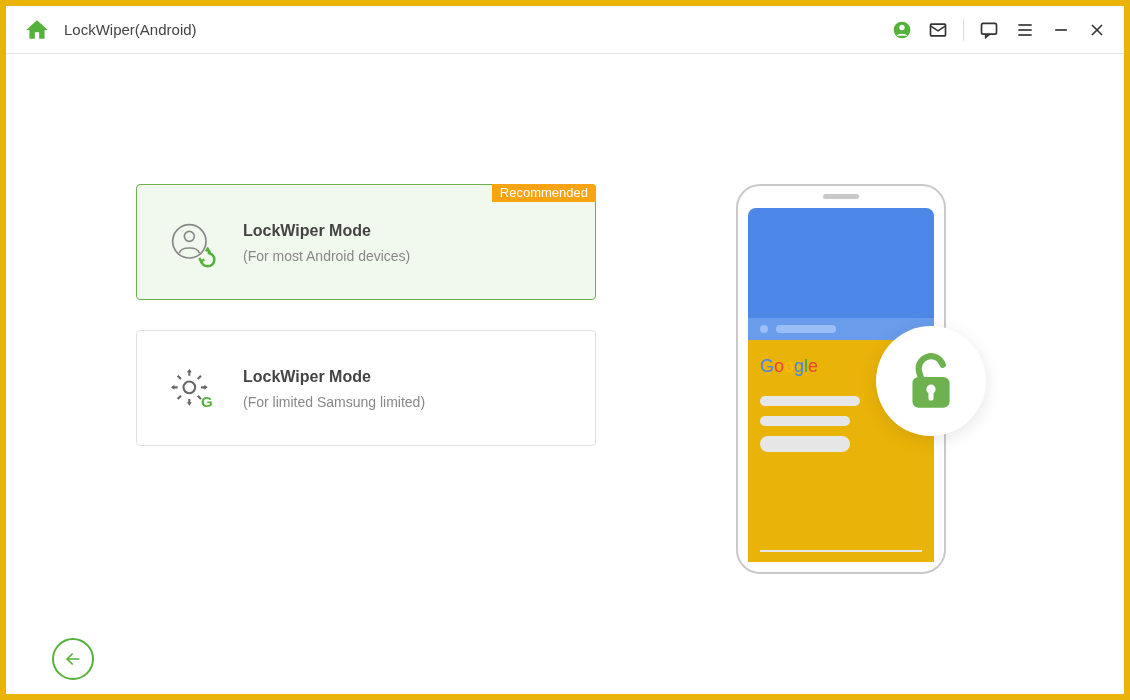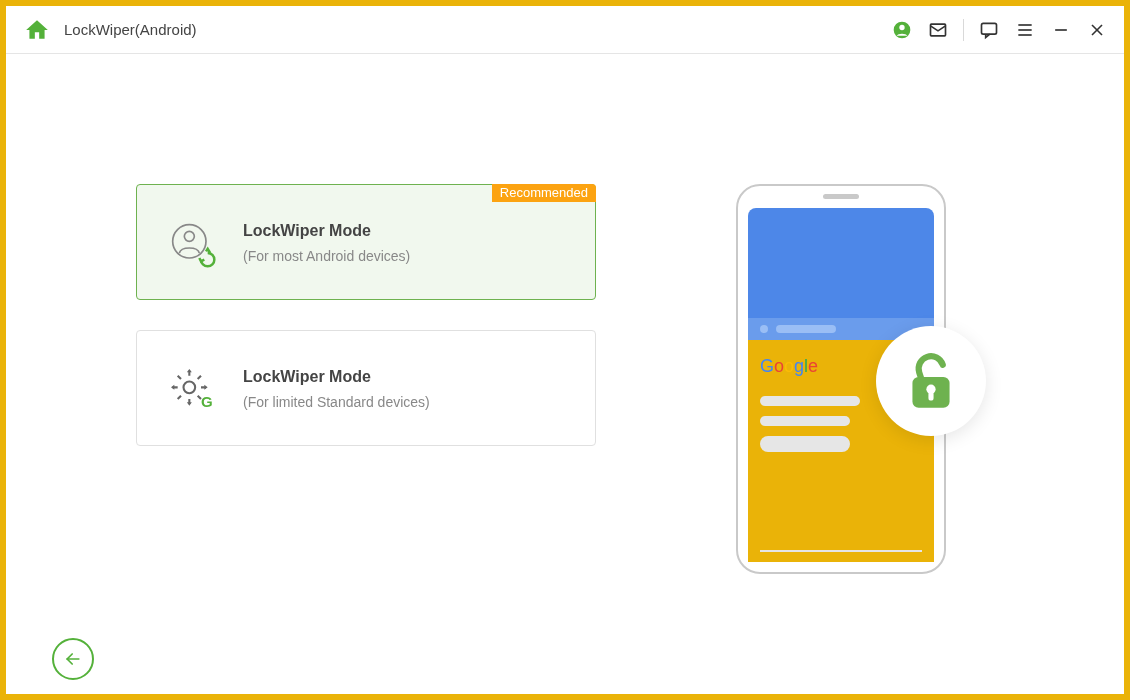--- a/index.html
+++ b/index.html
@@ -142,21 +142,21 @@
               <g fill="none" stroke="#666" stroke-width="2.5">
                 <circle cx="28" cy="28" r="7"></circle>
                 <path d="M28 8 L28 14 M28 42 L28 48 M8 28 L14 28 M42 28 L48 28 M14 14 L18 18 M38 38 L42 42 M42 14 L38 18 M18 38 L14 42"></path>
                 <path d="M28 6 L25 10 L31 10 Z M28 50 L25 46 L31 46 Z M6 28 L10 25 L10 31 Z M50 28 L46 25 L46 31 Z" fill="#666" stroke="none"></path>
               </g>
               <text x="42" y="52" font-size="18" font-weight="bold" fill="#54b13a" font-family="Arial">G</text>
             </svg>
           </div>
           <div class="titles">
             <div class="mode-title">LockWiper Mode</div>
-            <div class="mode-sub">(For limited Standard devices)</div>
+            <div class="mode-sub">(For limited Samsung limited)</div>
           </div>
         </div>
 
       </div>
 
       <div class="phone-wrap">
         <div class="phone">
           <div class="notch"></div>
           <div class="screen-top">
             <div class="search-bar">

